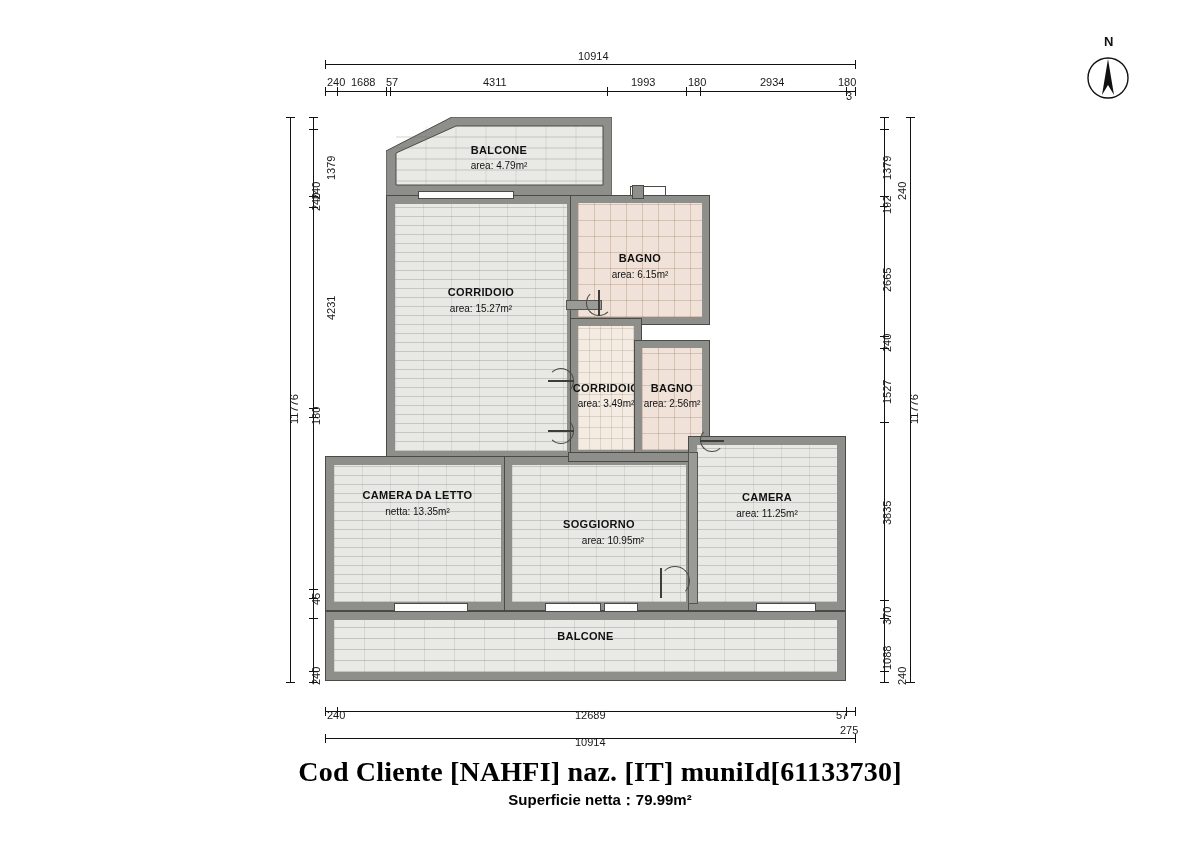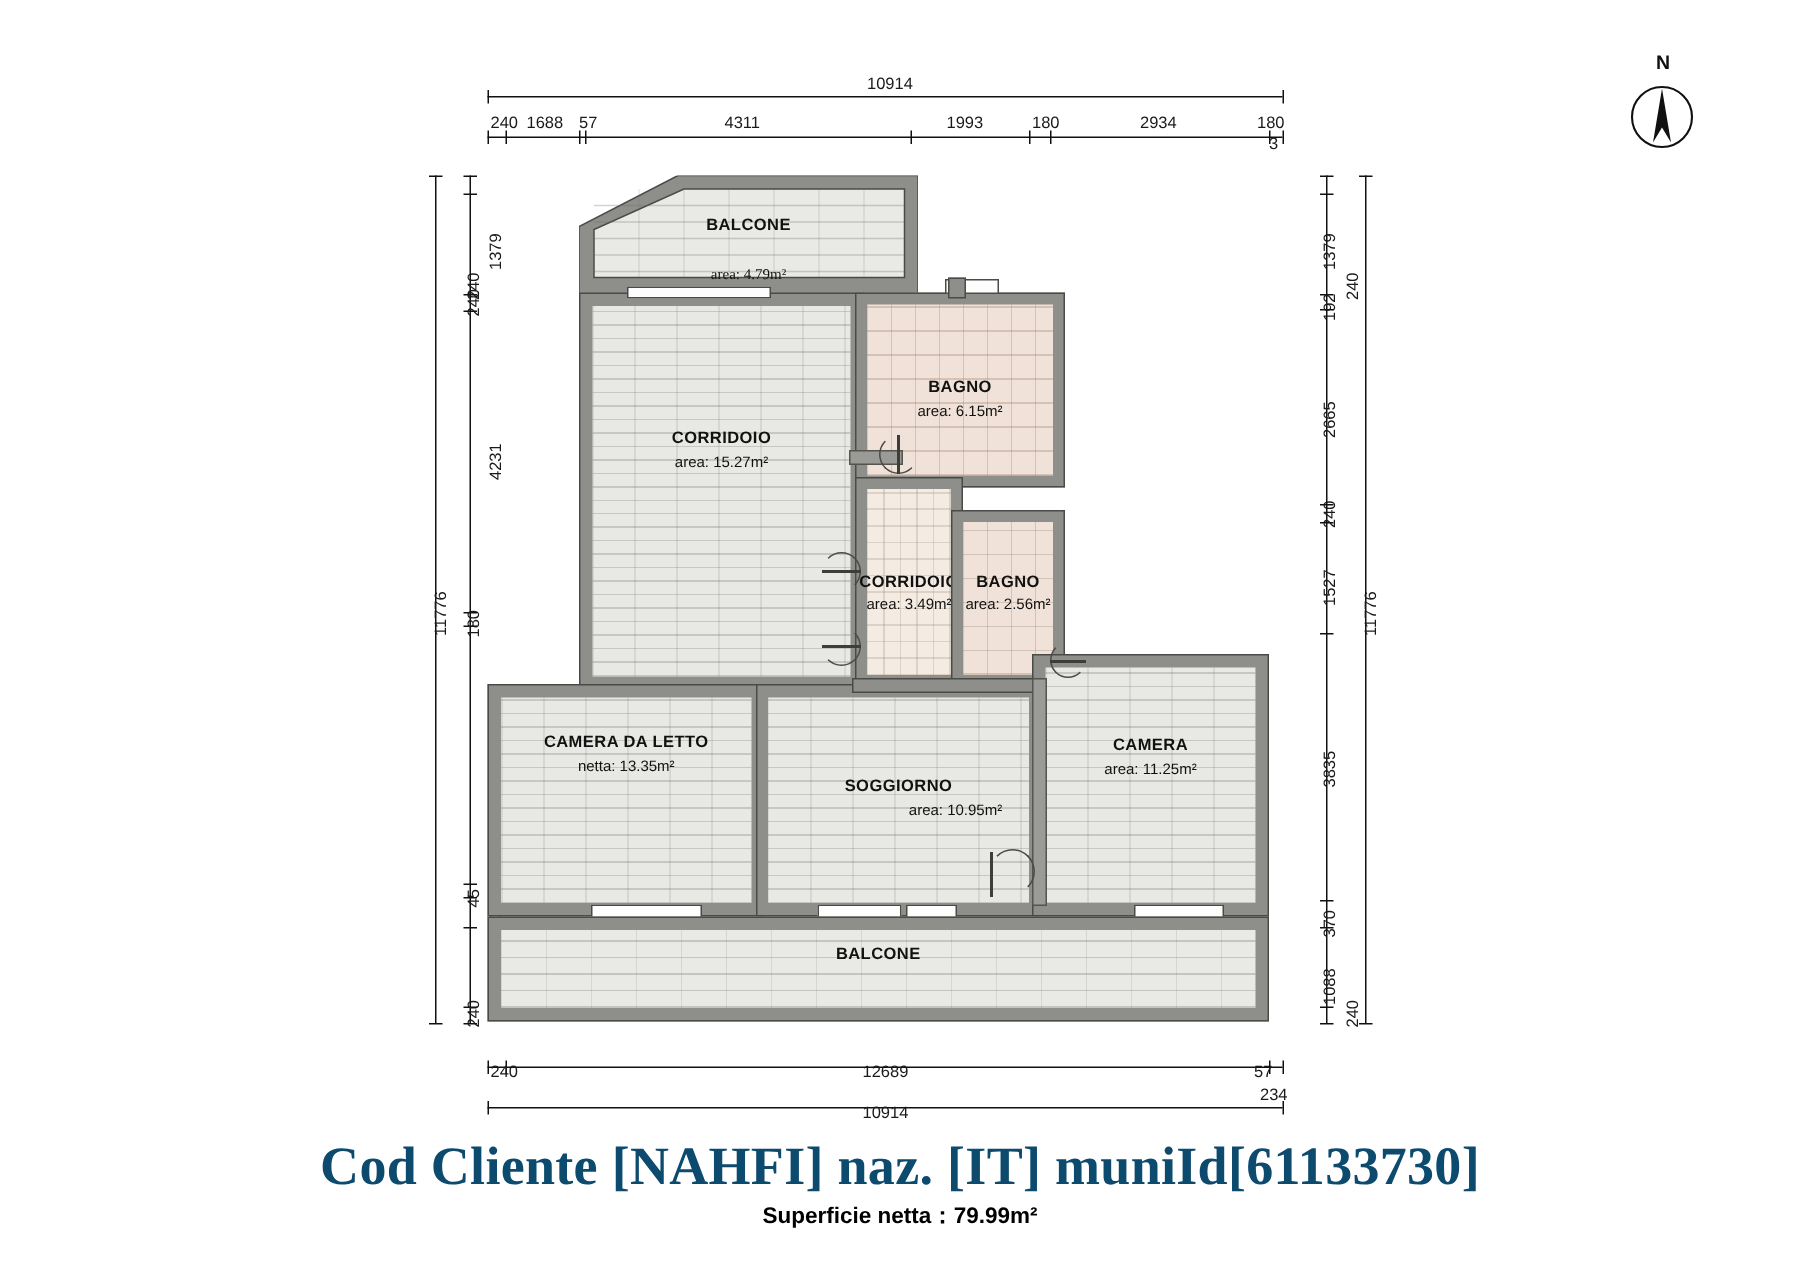--- a/index.html
+++ b/index.html
@@ -111,21 +111,21 @@
   
   #compass { position:absolute; left:1085px; top:55px; width:46px; height:46px; }
   .compass-n {
     position:absolute; left:1104px; top:34px;
     font-size:13px; font-weight:bold; color:#111;
   }
 
   
   #footer { position:absolute; left:0; top:756px; width:1200px; text-align:center; }
   #footer .title {
-    font-size:36px; font-weight:bold; color:#0c4a6e;
+    font-size:28px; font-weight:bold; color:#000000;
     font-family:"Liberation Serif", serif;
     letter-spacing:.2px;
   }
   #footer .subtitle {
     font-size:15px; font-weight:bold; color:#000;
     margin-top:3px;
     font-family:"Liberation Sans", sans-serif;
   }
 </style>
 </head>
@@ -224,21 +224,21 @@
   <div class="tick-v" style="left:846px; top:707px; height:9px;"></div>
   <div class="tick-v" style="left:855px; top:707px; height:9px;"></div>
   <div class="dim" style="left:327px; top:709px;">240</div>
   <div class="dim" style="left:575px; top:709px;">12689</div>
   <div class="dim" style="left:836px; top:709px;">57</div>
 
   <div class="dline-h" style="left:325px; top:738px; width:530px;"></div>
   <div class="tick-v" style="left:325px; top:734px; height:9px;"></div>
   <div class="tick-v" style="left:855px; top:734px; height:9px;"></div>
   <div class="dim" style="left:575px; top:736px;">10914</div>
-  <div class="dim" style="left:840px; top:724px;">234</div>
+  <div class="dim" style="left:840px; top:724px;">275</div>
 
   <div class="abs" style="left:386px; top:117px; width:226px; height:80px;">
     <svg width="226" height="80" viewBox="0 0 226 80" style="display:block">
       <polygon points="66,0 226,0 226,80 0,80 0,34" fill="#8e8e8a" stroke="#4a4a47" stroke-width="1"></polygon>
       <polygon points="70,9 217,9 217,68 10,68 10,36" fill="#e9e9e5" stroke="#4a4a47" stroke-width="1"></polygon>
       <g stroke="rgba(110,110,110,0.30)" stroke-width="1">
         <line x1="10" y1="20" x2="217" y2="20"></line>
         <line x1="10" y1="31" x2="217" y2="31"></line>
         <line x1="10" y1="42" x2="217" y2="42"></line>
         <line x1="10" y1="53" x2="217" y2="53"></line>
@@ -248,21 +248,21 @@
         <line x1="40" y1="9" x2="40" y2="68"></line>
         <line x1="70" y1="9" x2="70" y2="68"></line>
         <line x1="100" y1="9" x2="100" y2="68"></line>
         <line x1="130" y1="9" x2="130" y2="68"></line>
         <line x1="160" y1="9" x2="160" y2="68"></line>
         <line x1="190" y1="9" x2="190" y2="68"></line>
       </g>
     </svg>
   </div>
   <div class="room-label" style="left:436px; top:144px; width:126px;">BALCONE</div>
-  <div class="room-area" style="left:436px; top:178px; width:126px;font-family:Liberation Serif, serif;">area: 4.79m²</div>
+  <div class="room-area" style="left:436px; top:160px; width:126px;">area: 4.79m²</div>
 
   <div class="wall" style="left:386px; top:195px; width:190px; height:265px;"></div>
   <div class="room fill-grey" style="left:395px; top:204px; width:172px; height:247px;"></div>
   <div class="room-label" style="left:395px; top:286px; width:172px;">CORRIDOIO</div>
   <div class="room-area" style="left:395px; top:303px; width:172px;">area: 15.27m²</div>
 
   <div class="win" style="left:418px; top:191px; width:96px; height:8px;"></div>
 
   <div class="wall" style="left:570px; top:195px; width:140px; height:130px;"></div>
   <div class="room fill-tile" style="left:578px; top:203px; width:124px; height:114px;"></div>
@@ -283,21 +283,21 @@
 
   <div class="wall" style="left:325px; top:456px; width:185px; height:155px;"></div>
   <div class="room fill-grey" style="left:334px; top:465px; width:167px; height:137px;"></div>
   <div class="room-label" style="left:334px; top:489px; width:167px;">CAMERA DA LETTO</div>
   <div class="room-area" style="left:334px; top:506px; width:167px;">netta: 13.35m²</div>
   <div class="win" style="left:394px; top:603px; width:74px; height:10px;"></div>
 
   <div class="wall" style="left:504px; top:456px; width:190px; height:155px;"></div>
   <div class="room fill-grey" style="left:512px; top:465px; width:174px; height:137px;"></div>
   <div class="room-label" style="left:512px; top:518px; width:174px;">SOGGIORNO</div>
-  <div class="room-area" style="left:512px; top:535px; width:202px;margin-left:24px;">area: 10.95m²</div>
+  <div class="room-area" style="left:512px; top:535px; width:202px;">area: 10.95m²</div>
   <div class="win" style="left:545px; top:603px; width:56px; height:10px;"></div>
   <div class="win" style="left:604px; top:603px; width:34px; height:10px;"></div>
 
   <div class="wall" style="left:688px; top:436px; width:158px; height:175px;"></div>
   <div class="room fill-grey" style="left:697px; top:445px; width:140px; height:157px;"></div>
   <div class="room-label" style="left:697px; top:491px; width:140px;">CAMERA</div>
   <div class="room-area" style="left:697px; top:508px; width:140px;">area: 11.25m²</div>
   <div class="win" style="left:756px; top:603px; width:60px; height:10px;"></div>
 
   <div class="wall" style="left:325px; top:611px; width:521px; height:70px;"></div>

